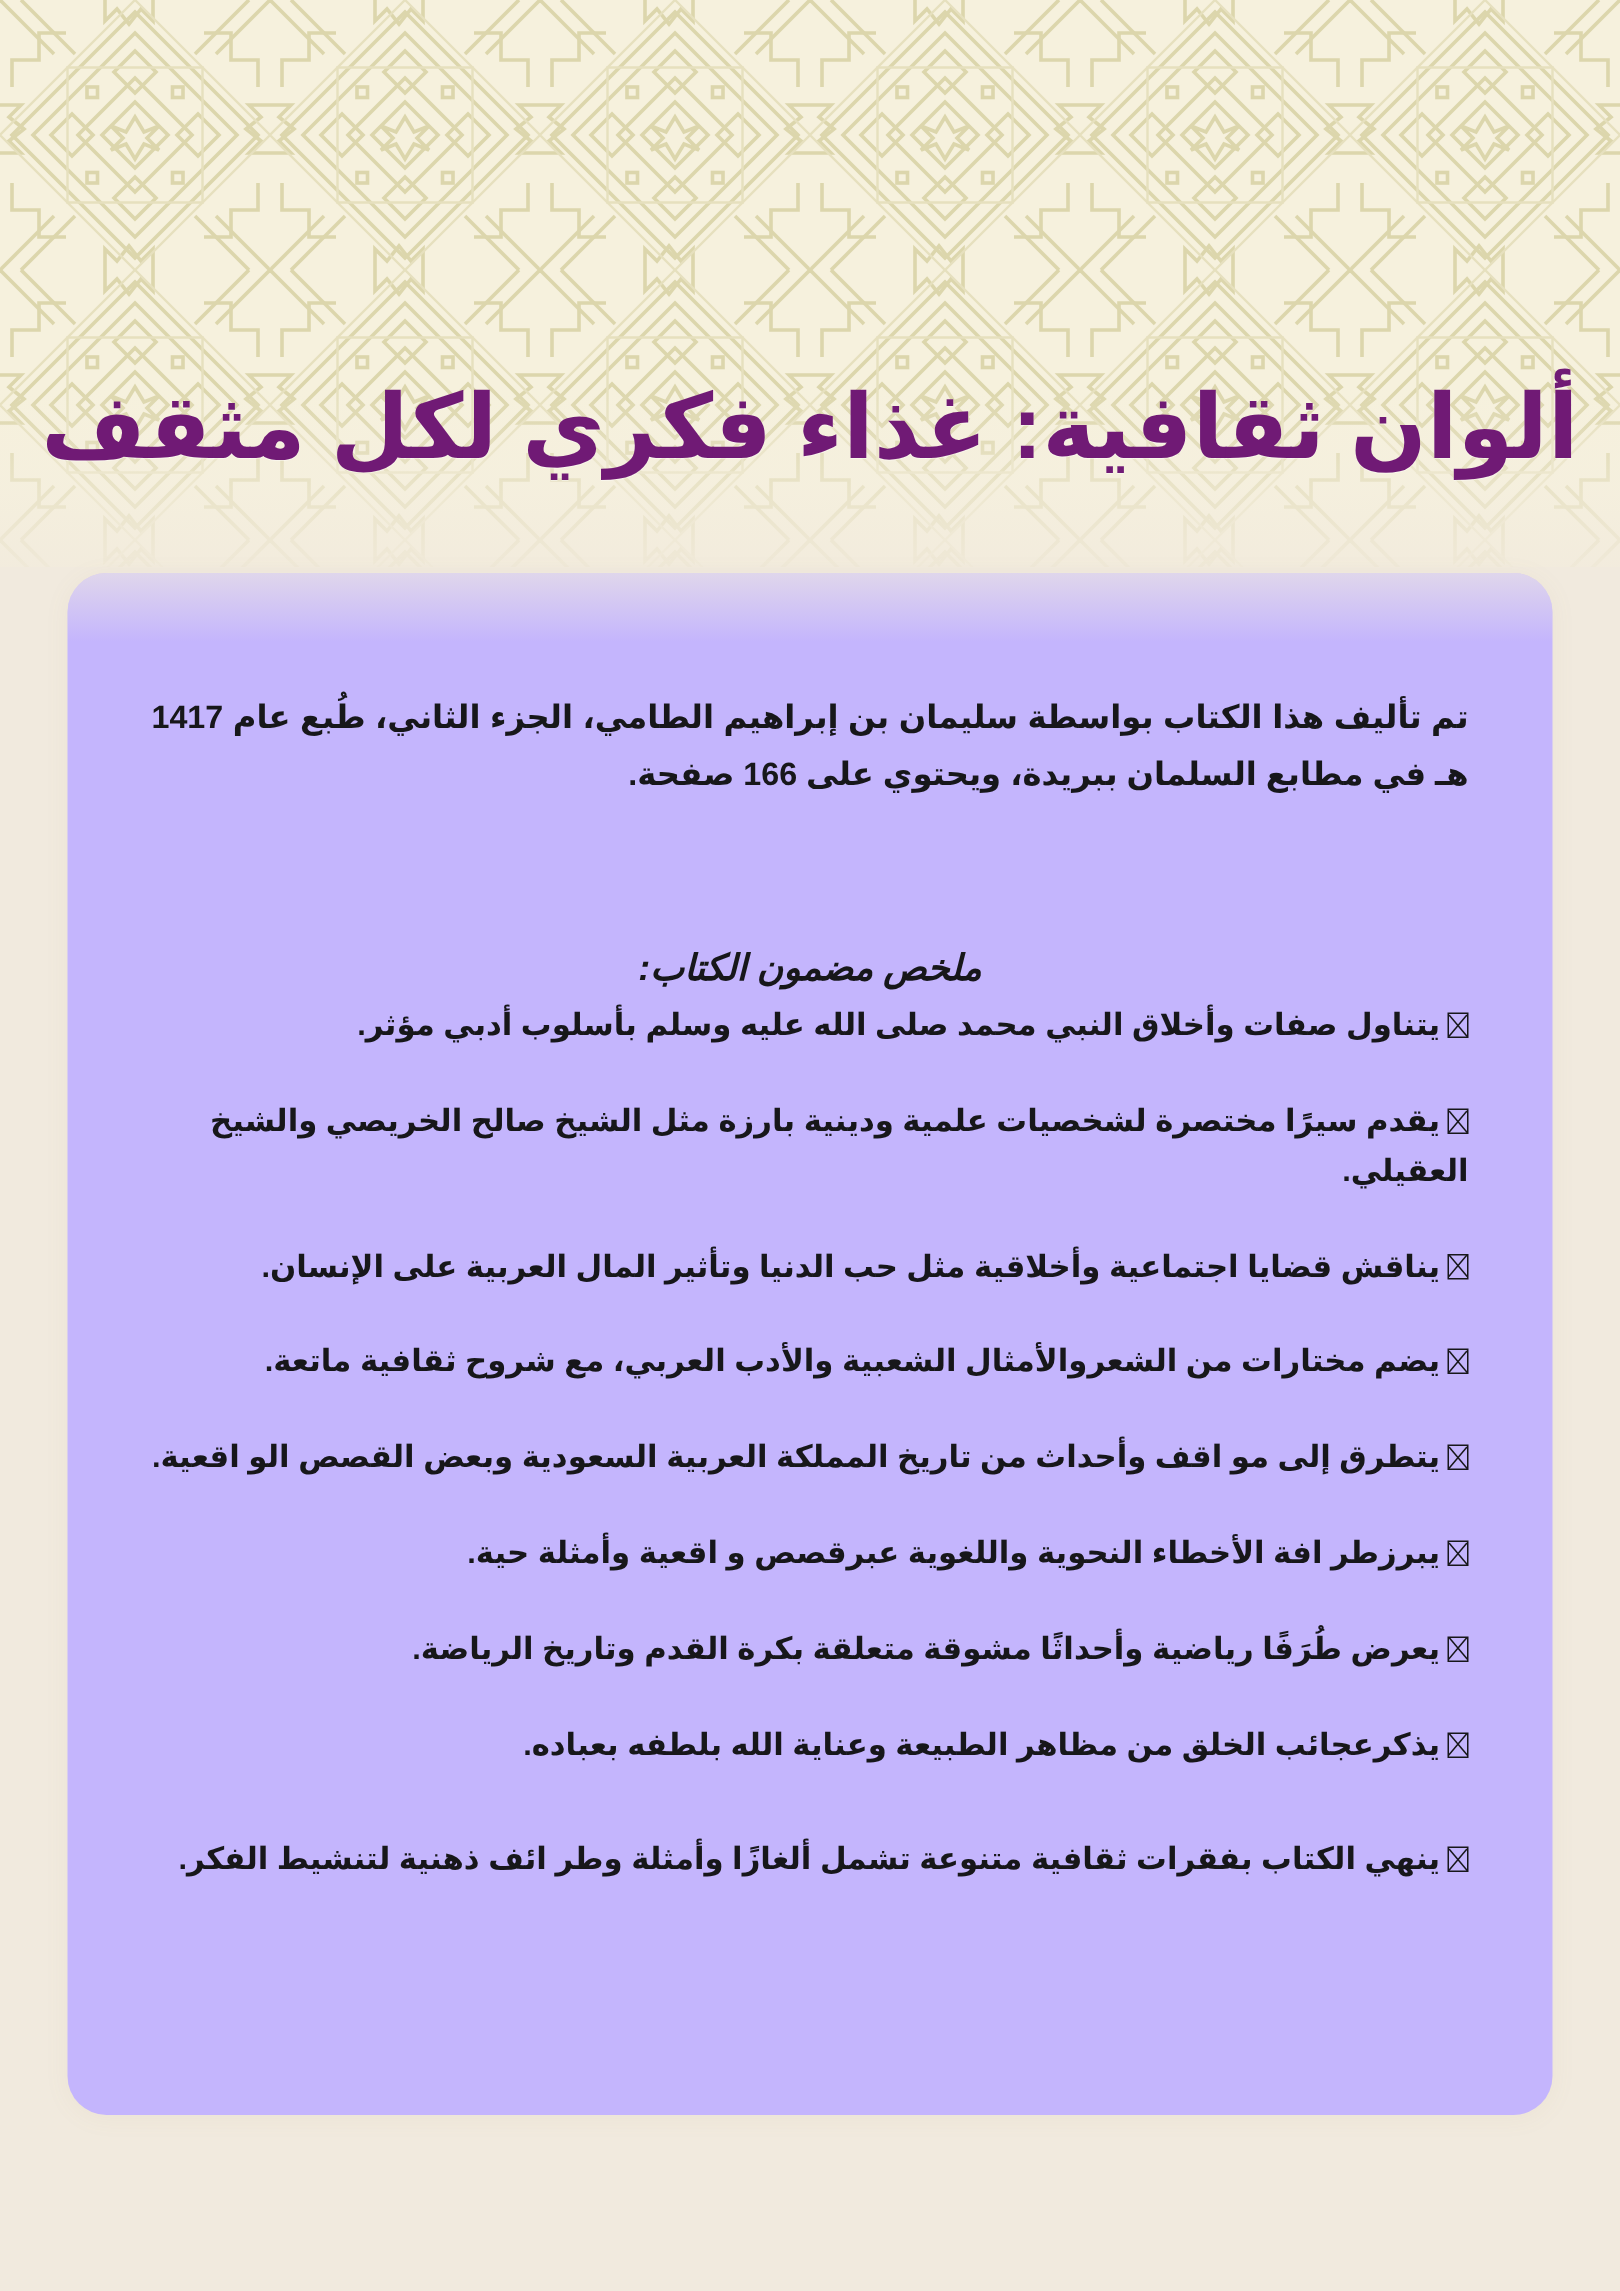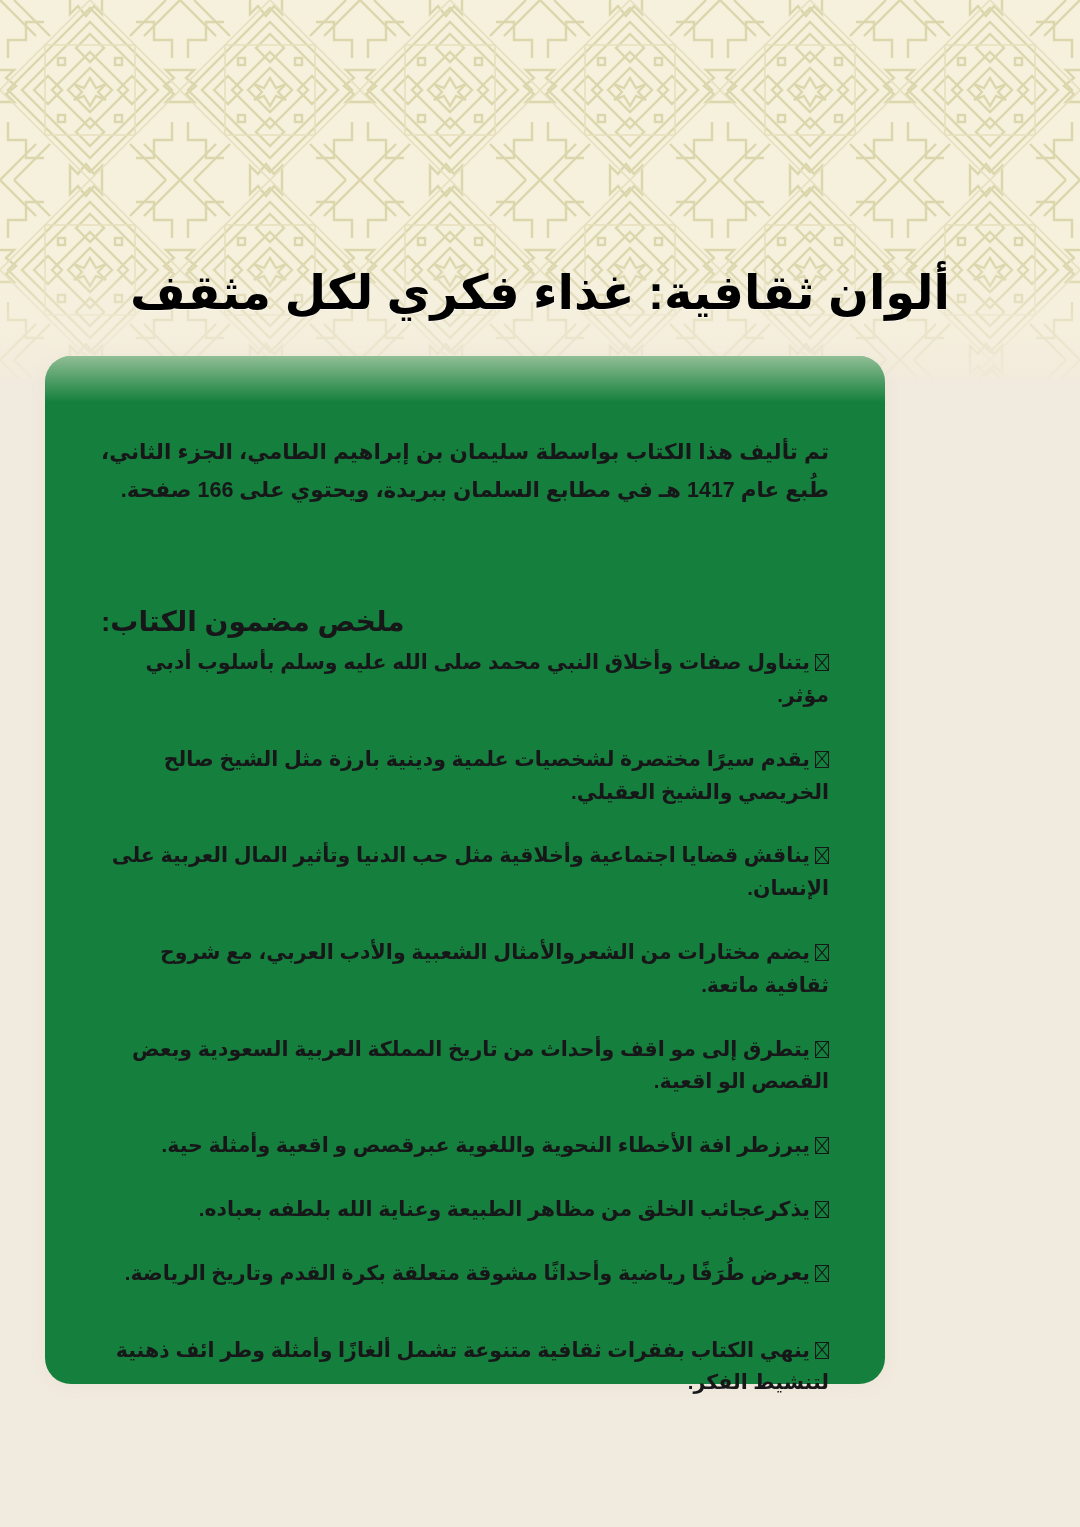--- a/index.html
+++ b/index.html
@@ -43,37 +43,37 @@
   
   .title-wrap {
     position: absolute;
     top: 246;
     left: 0;
     width: 1080px;
     text-align: center;
     z-index: 5;
   }
   .doc-title {
-    margin: 16px;
-    font-size: 48px;
-    font-weight: bold;
-    color: #000000;
+    margin: 0;
+    font-size: 60px;
+    font-weight: bold;
+    color: #701a75;
     letter-spacing: 0;
     line-height: 1.3;
     text-shadow: 0 1px 0 rgba(255,255,255,0.45);
   }
 
   
   .content-card {
     position: absolute;
-    top: 356px;
+    top: 382px;
     left: 45px;
-    width: 840px;
+    width: 990px;
     height: 1028px;
-    background: #15803d;
+    background: #c4b5fd;
     border-radius: 26px;
     box-sizing: border-box;
     padding: 78px 56px 40px 56px;
     box-shadow: 0 2px 18px rgba(150,135,100,0.06);
   }
   
   .card-top-blend {
     position: absolute;
     top: 0;
     left: 0;
@@ -90,25 +90,26 @@
     line-height: 1.75;
     color: #17171a;
     font-weight: bold;
     text-align: justify;
     text-align-last: right;
     direction: rtl;
   }
 
   .summary-heading {
     margin: 96px 0 0 0;
-    font-size: 28px;
+    font-size: 24px;
     font-weight: bold;
     color: #17171a;
-    text-align: left;
-    direction: rtl;
+    text-align: center;
+    direction: rtl;
+    font-style: italic;
   }
 
   .bullet-list {
     list-style: none;
     margin: 8px 0 0 0;
     padding: 0;
     direction: rtl;
   }
   .bullet-item {
     margin: 0 0 31px 0;
@@ -233,22 +234,22 @@
     <li class="bullet-item">
       <span class="tofu"></span><span>يضم مختارات من الشعروالأمثال الشعبية والأدب العربي، مع شروح ثقافية ماتعة.</span>
     </li>
     <li class="bullet-item">
       <span class="tofu"></span><span>يتطرق إلى مو اقف وأحداث من تاريخ المملكة العربية السعودية وبعض القصص الو اقعية.</span>
     </li>
     <li class="bullet-item">
       <span class="tofu"></span><span>يبرزطر افة الأخطاء النحوية واللغوية عبرقصص و اقعية وأمثلة حية.</span>
     </li>
     <li class="bullet-item">
+      <span class="tofu"></span><span>يعرض طُرَفًا رياضية وأحداثًا مشوقة متعلقة بكرة القدم وتاريخ الرياضة.</span>
+    </li>
+    <li class="bullet-item">
       <span class="tofu"></span><span>يذكرعجائب الخلق من مظاهر الطبيعة وعناية الله بلطفه بعباده.</span>
-    </li>
-    <li class="bullet-item">
-      <span class="tofu"></span><span>يعرض طُرَفًا رياضية وأحداثًا مشوقة متعلقة بكرة القدم وتاريخ الرياضة.</span>
     </li>
     <li class="bullet-item">
       <span class="tofu"></span><span>ينهي الكتاب بفقرات ثقافية متنوعة تشمل ألغازًا وأمثلة وطر ائف ذهنية لتنشيط الفكر.</span>
     </li>
   </ul>
 </div>
 
 </body></html>

